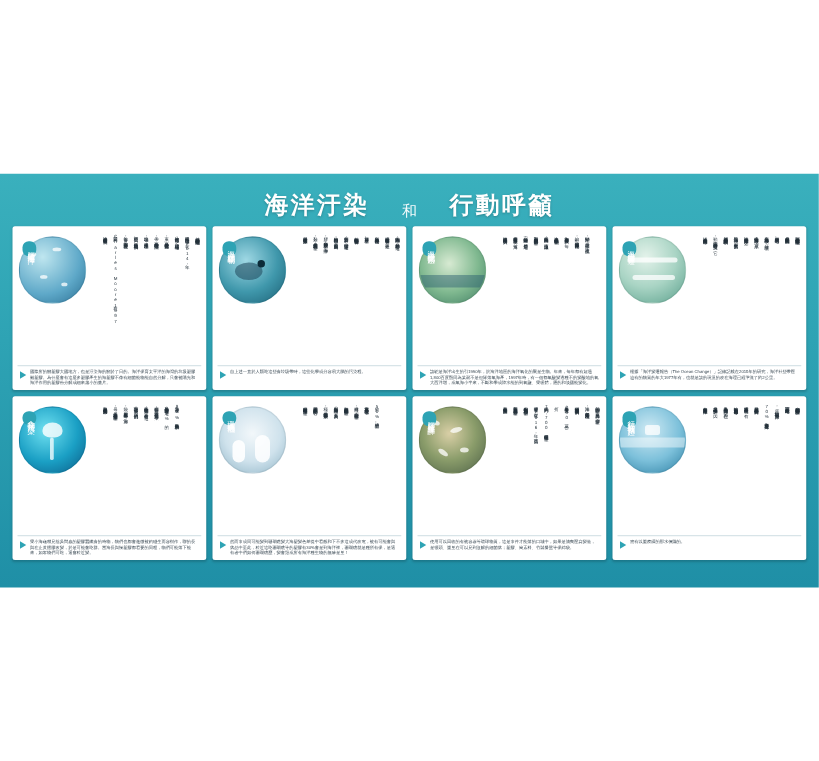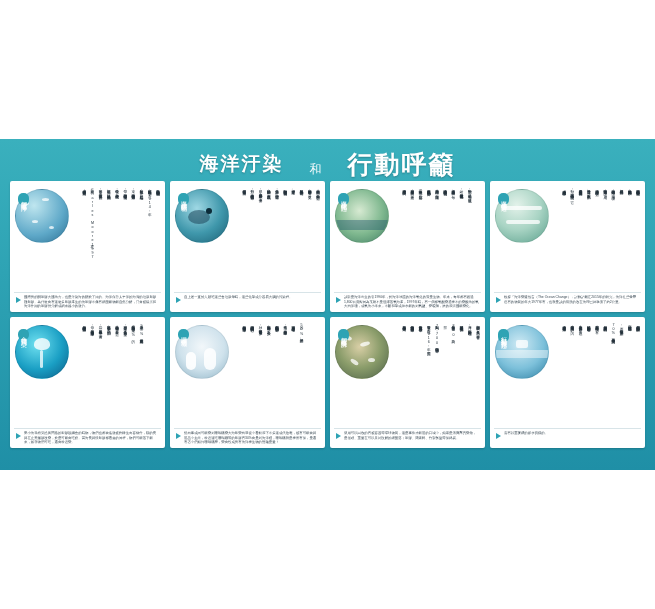--- a/index.html
+++ b/index.html
@@ -31,21 +31,21 @@
     font-weight:bold;
     text-shadow:0 1px 2px rgba(0,0,0,.25);
   }
   .title-and{
     font-size:12px;
     opacity:.95;
     align-self:flex-end;
     padding-bottom:3px;
   }
   .title-sub{
-    font-size:25px;
+    font-size:19px;
     letter-spacing:2px;
     font-weight:bold;
     text-shadow:0 1px 2px rgba(0,0,0,.25);
   }
   .rows{
     display:flex;
     flex-direction:column;
     gap:5px;
   }
   .row{

